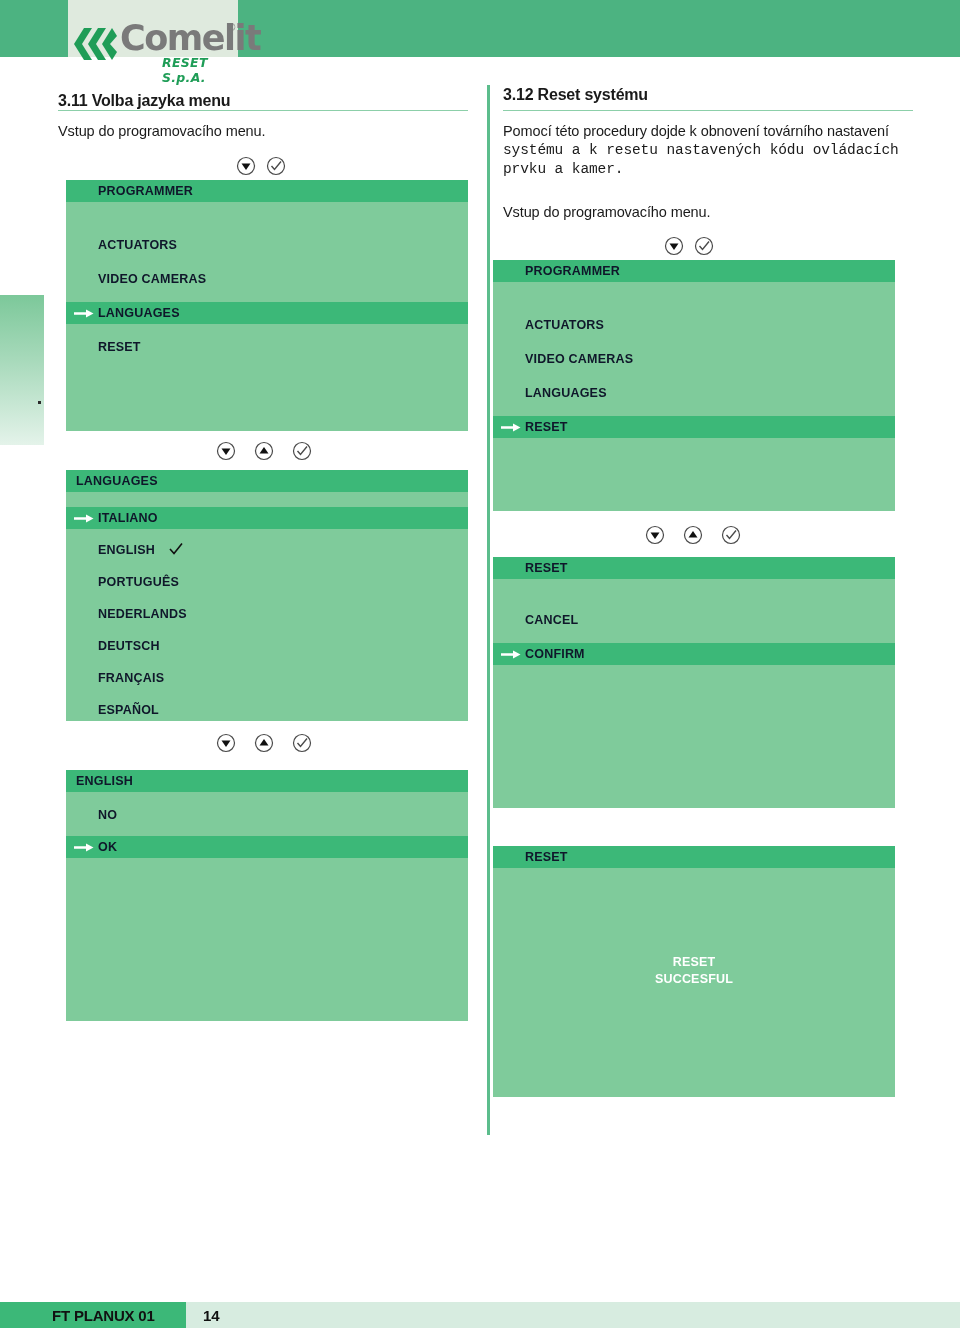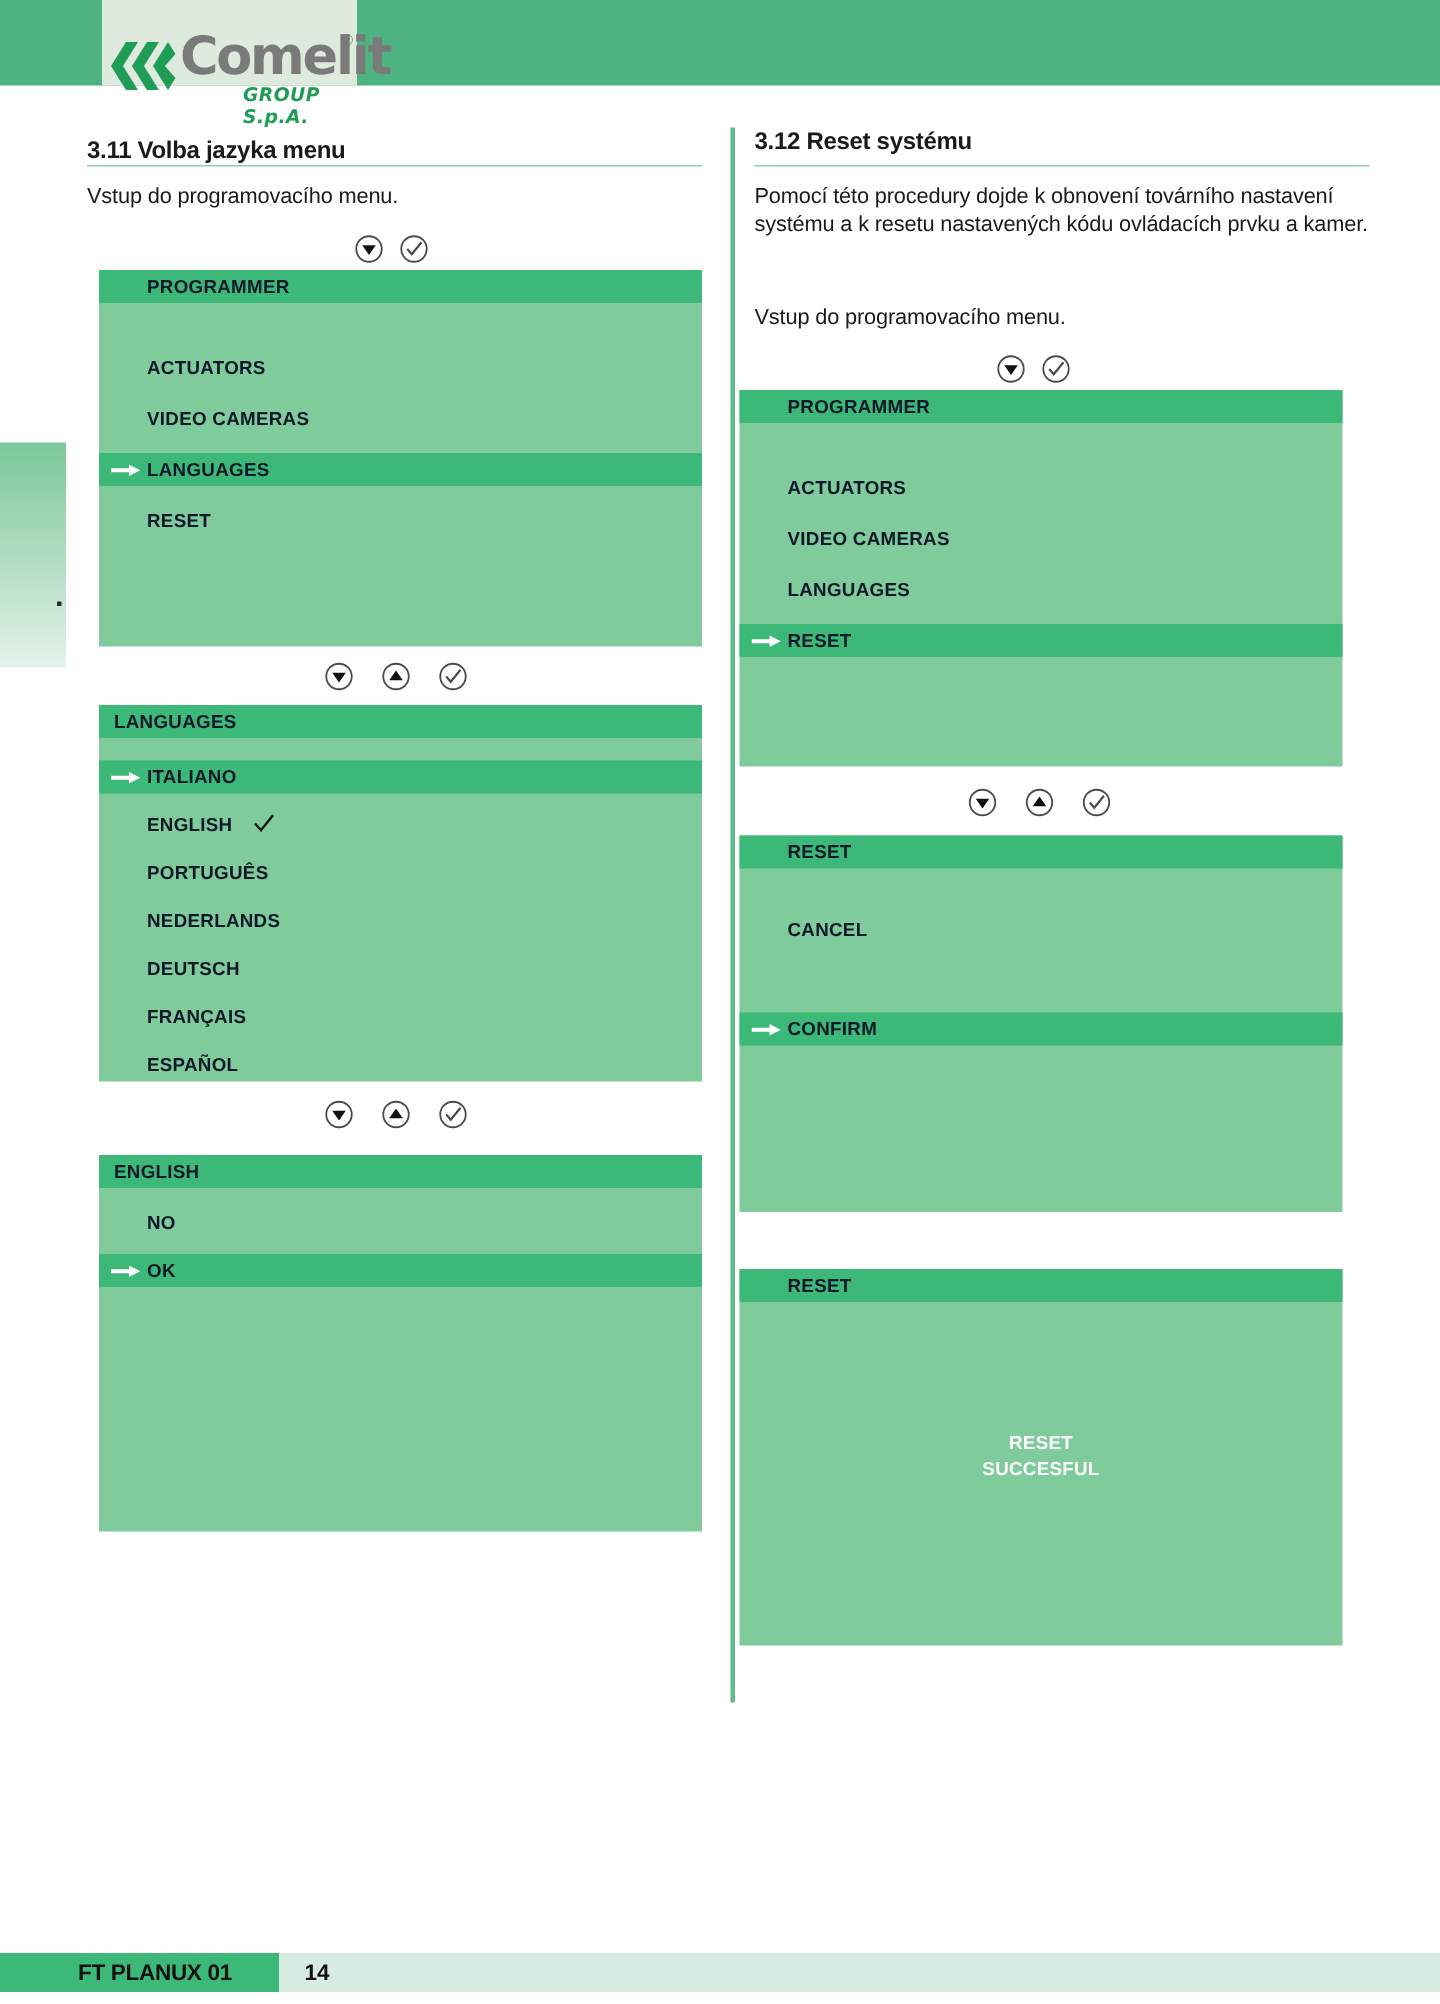--- a/index.html
+++ b/index.html
@@ -192,21 +192,21 @@
   <div class="banner-panel"></div>
 </div>
 <div class="logo">
   <svg class="logo-mark" width="46" height="40" viewBox="0 0 46 40">
     <polygon points="2,20 12,4 20,4 10,20 20,36 12,36" fill="#1f9d57"></polygon>
     <polygon points="16,20 26,4 34,4 24,20 34,36 26,36" fill="#1f9d57"></polygon>
     <polygon points="30,20 40,4 45,12 38,20 45,28 40,36" fill="#1f9d57"></polygon>
   </svg>
   <span class="logo-word">Comelit</span>
   <span class="logo-reg">®</span>
-  <span class="logo-sub">GROUP S.p.A.</span>
+  <span class="logo-sub">RESET S.p.A.</span>
 </div>
 
 <div class="edge-artifact"></div>
 <div class="edge-dot"></div>
 
 <div class="divider"></div>
 
 <div class="sec-title" style="left:58px; top:92px;">3.11 Volba jazyka menu</div>
 <div class="sec-rule" style="left:58px; top:110px; width:410px;"></div>
 <div class="para" style="left:58px; top:122px; width:410px;">Vstup do programovacího menu.</div>
@@ -333,21 +333,21 @@
     <svg class="arrow-marker" viewBox="0 0 20 9">
         <path d="M0,3.2 L12,3.2 L12,0.6 L19.5,4.5 L12,8.4 L12,5.8 L0,5.8 Z" fill="#fff"></path>
       </svg>
     <span class="row-label">OK</span>
   </div>
 </div>
 
 <div class="sec-title" style="left:503px; top:86px;">3.12 Reset systému</div>
 <div class="sec-rule" style="left:503px; top:110px; width:410px;"></div>
 <div class="para" style="left:503px; top:122px; width:420px;">Pomocí této procedury dojde k obnovení továrního nastavení</div>
-<div class="para" style="left:503px; top:141px; width:420px;">systému a k resetu nastavených kódu ovládacích prvku a kamer.</div>
+<div class="para" style="left:503px; top:141px; width:420px;font-family:Liberation Mono, monospace;">systému a k resetu nastavených kódu ovládacích prvku a kamer.</div>
 <div class="para" style="left:503px; top:203px; width:420px;">Vstup do programovacího menu.</div>
 
 <div class="btns" style="left:664px; top:236px; width:70px;">
   <span class="btn" style="left:0;">
     <svg width="20" height="20" viewBox="0 0 20 20">
         <circle cx="10" cy="10" r="8.5" fill="#fff" stroke="#4a4a4a" stroke-width="1.2"></circle>
         <polygon points="5.5,7.5 14.5,7.5 10,14" fill="#111"></polygon>
       </svg>
   </span>
   <span class="btn" style="left:30px;">
@@ -400,21 +400,21 @@
   </span>
 </div>
 
 <div class="screen" style="left:493px; top:557px; width:402px; height:251px;">
   <div class="titlebar">
     <span class="row-label">RESET</span>
   </div>
   <div class="row" style="top:52px;">
     <span class="row-label">CANCEL</span>
   </div>
-  <div class="row sel" style="top:86px;margin-top:32px;">
+  <div class="row sel" style="top:86px;">
     <svg class="arrow-marker" viewBox="0 0 20 9">
         <path d="M0,3.2 L12,3.2 L12,0.6 L19.5,4.5 L12,8.4 L12,5.8 L0,5.8 Z" fill="#fff"></path>
       </svg>
     <span class="row-label">CONFIRM</span>
   </div>
 </div>
 
 <div class="screen" style="left:493px; top:846px; width:402px; height:251px;">
   <div class="titlebar">
     <span class="row-label">RESET</span>

